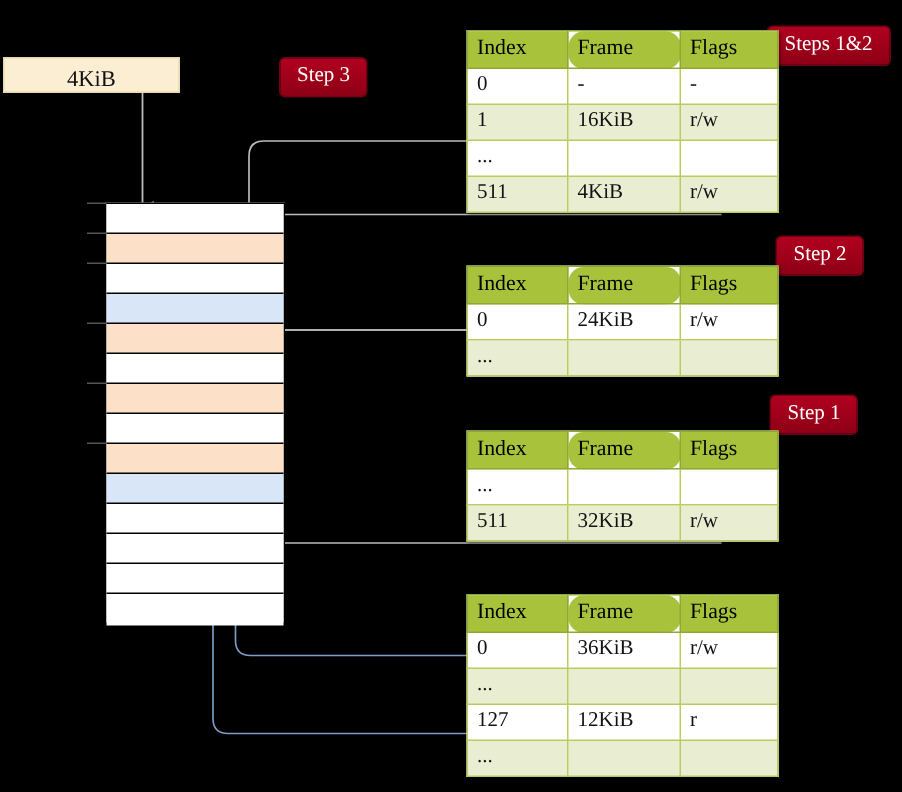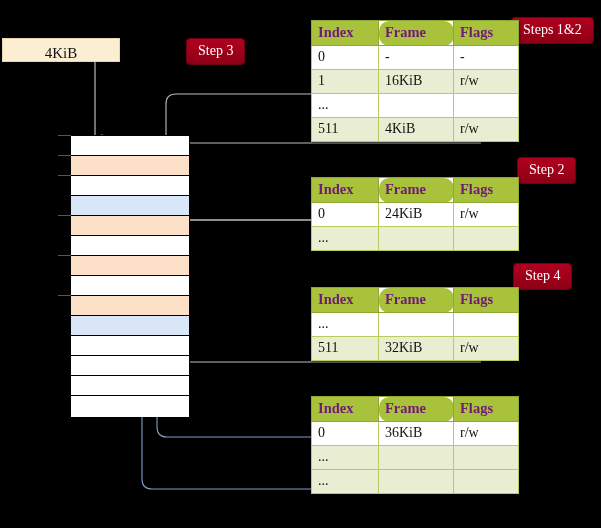--- a/index.html
+++ b/index.html
@@ -49,22 +49,22 @@
   
   .ptable{
     position:absolute;
     border-collapse:collapse;
     background:#fff;
     font-size:14px;
     box-shadow:1px 1px 2px rgba(0,0,0,.45);
   }
   .ptable th{
     background:#a8c23c;
-    color:#701a75;
-    font-weight:bold;
+    color:#000000;
+    font-weight:normal;
     text-align:left;
     padding:3px 6px 4px 6px;
     border:1px solid #8fa832;
     font-size:14.5px;
     white-space:nowrap;
   }
   .ptable td{
     border:1px solid #b9cd5f;
     padding:2px 6px 3px 6px;
     height:18px;
@@ -137,21 +137,21 @@
 <div class="tick" style="left:58px;top:135px;width:13px;"></div>
 <div class="tick" style="left:58px;top:155px;width:13px;"></div>
 <div class="tick" style="left:58px;top:175px;width:13px;"></div>
 <div class="tick" style="left:58px;top:215px;width:13px;"></div>
 <div class="tick" style="left:58px;top:255px;width:13px;"></div>
 <div class="tick" style="left:58px;top:295px;width:13px;"></div>
 
 <div class="badge" style="left:187px;top:39px;">Step 3</div>
 <div class="badge" style="left:512px;top:18px;">Steps 1&amp;2</div>
 <div class="badge" style="left:518px;top:158px;">Step 2</div>
-<div class="badge" style="left:514px;top:264px;">Step 4</div>
+<div class="badge" style="left:514px;top:264px;">Step 1</div>
 
 <table class="ptable" style="left:311px;top:20px;">
   <tbody>
       <tr>
     <th class="c-index">Index</th>
     <th class="c-frame">Frame</th>
     <th class="c-flags">Flags</th>
   </tr>
   <tr class="plain">
     <td>0</td>
@@ -226,19 +226,24 @@
   <tr class="plain">
     <td>0</td>
     <td>36KiB</td>
     <td>r/w</td>
   </tr>
   <tr class="alt">
     <td>...</td>
     <td></td>
     <td></td>
   </tr>
+  <tr class="plain">
+    <td>127</td>
+    <td>12KiB</td>
+    <td>r</td>
+  </tr>
   <tr class="alt">
     <td>...</td>
     <td></td>
     <td></td>
   </tr>
 </tbody>
   </table>
 
 </body></html>

